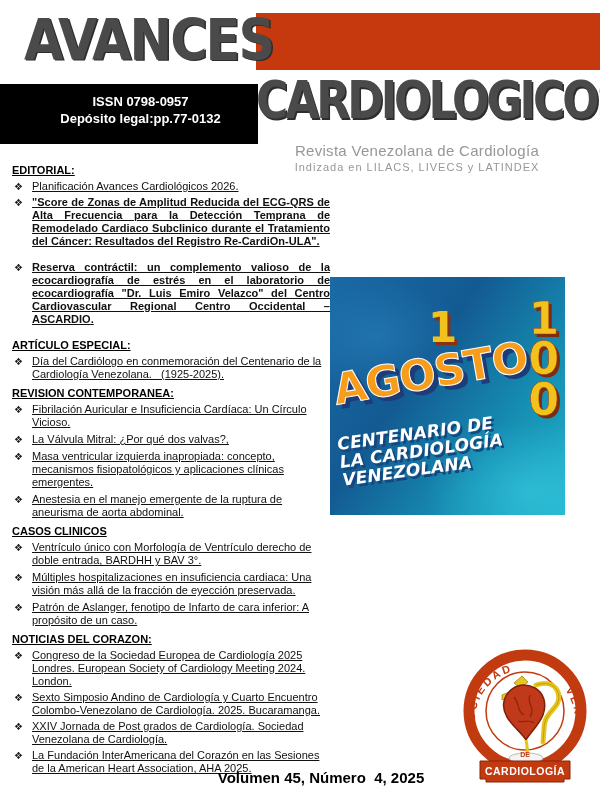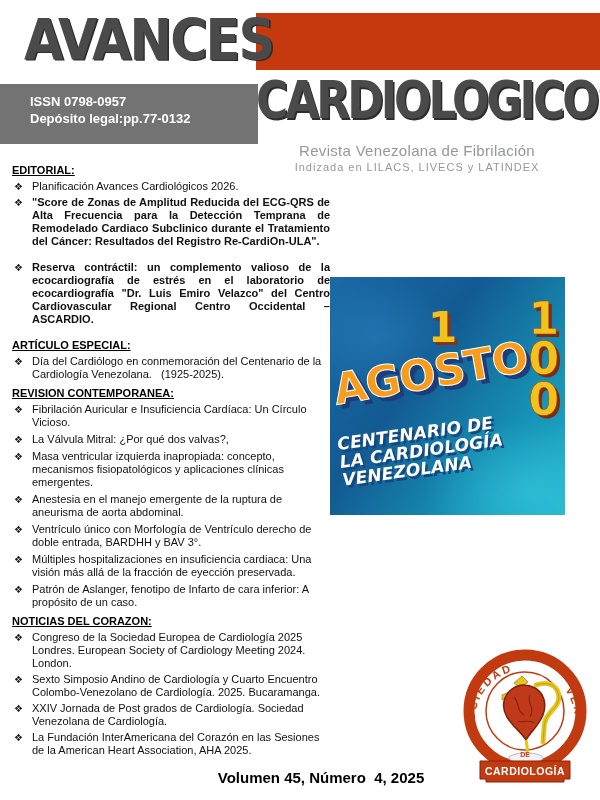--- a/index.html
+++ b/index.html
@@ -15,22 +15,22 @@
   }
   .avances-title {
     position:absolute; left:24px; top:8px; width:240px;
     font-family:"DejaVu Sans", sans-serif; font-weight:bold;
     font-size:51px; letter-spacing:-2px; color:#4a4a4a;
     transform:scaleY(1.1); transform-origin:top left;
     text-shadow:1.5px 1.5px 0 #2d2d2d; white-space:nowrap; z-index:3;
   }
   .issn-bar {
     position:absolute; left:0; top:84px; width:258px; height:60px;
-    background:#737373; color:#ffffff; padding:9px 7px 0 30px;
-    font-weight:bold; font-size:13px; line-height:17px; z-index:1;
+    background:#000000; color:#ffffff; padding:9px 7px 0 30px;
+    font-weight:bold; font-size:13px; line-height:17px; z-index:1;text-align:center;
   }
   .cardiologicos-title {
     position:absolute; left:256px; top:70px; width:344px;
     font-family:"DejaVu Sans", sans-serif; font-weight:bold;
     font-size:44px; letter-spacing:-3px; color:#4a4a4a; text-align:center;
     transform:scaleY(1.18); transform-origin:top left;
     text-shadow:1.5px 1.5px 0 #2d2d2d; white-space:nowrap; z-index:3;
   }
   .header-subtitles {
     position:absolute; left:238px; top:142px; width:358px; text-align:center;
@@ -40,21 +40,21 @@
   .header-subtitles .sub2 { font-size:11px; letter-spacing:1px; }
   
   .toc { position:absolute; left:12px; top:160px; width:318px; font-size:11px; line-height:13px; }
   .toc-heading {
     font-weight:bold; text-decoration:underline; margin:6px 0 3px 0;
     font-size:11px; color:#000;
   }
   .toc-section:first-child .toc-heading { margin-top:4px; }
   .toc-item { display:flex; margin-bottom:3px; }
   .toc-item .bullet { width:20px; flex:0 0 20px; font-size:10px; color:#1a1a1a; padding-left:2px; }
-  .toc-item .item-text { flex:1; color:#111; }
+  .toc-item .item-text { flex:1; color:#111;text-decoration:underline; }
   .sec-1 .toc-item { margin-bottom:13px; }
   .sec-1 .item-text { font-weight:bold; text-align:justify; }
   .sec-3 .toc-item, .sec-4 .toc-item { margin-bottom:4px; }
   
   .poster {
     position:absolute; left:330px; top:277px; width:235px; height:238px;
     background:
       radial-gradient(ellipse 120px 80px at 20% 25%, rgba(40,130,190,.55), rgba(40,130,190,0) 70%),
       radial-gradient(ellipse 150px 100px at 85% 90%, rgba(60,210,230,.5), rgba(60,210,230,0) 70%),
       linear-gradient(125deg, #1a6aa6 0%, #135a92 38%, #1690b4 72%, #22b2cb 100%);
@@ -97,21 +97,21 @@
 <body>
 
 <div class="red-block-tr"></div>
 <div class="avances-title">AVANCES</div>
 <div class="issn-bar">
   <div>ISSN 0798-0957</div>
   <div>Depósito legal:pp.77-0132</div>
 </div>
 <div class="cardiologicos-title">CARDIOLOGICOS</div>
 <div class="header-subtitles">
-  <div class="sub1">Revista Venezolana de Fibrilación</div>
+  <div class="sub1">Revista Venezolana de Cardiología</div>
   <div class="sub2">Indizada en LILACS, LIVECS y LATINDEX</div>
 </div>
 
 <div class="toc">
     <div class="toc-section sec-0">
       <div class="toc-heading">EDITORIAL:</div>
       <div class="toc-item">
         <span class="bullet">❖</span>
         <span class="item-text">Planificación Avances Cardiológicos 2026.</span>
       </div>
@@ -146,20 +146,21 @@
       <div class="toc-item">
         <span class="bullet">❖</span>
         <span class="item-text">Masa ventricular izquierda inapropiada: concepto, mecanismos fisiopatológicos y aplicaciones clínicas emergentes.</span>
       </div>
       <div class="toc-item">
         <span class="bullet">❖</span>
         <span class="item-text">Anestesia en el manejo emergente de la ruptura de aneurisma de aorta abdominal.</span>
       </div>
     </div>
     <div class="toc-section sec-4">
+      <div class="toc-heading">CASOS CLINICOS</div>
       <div class="toc-item">
         <span class="bullet">❖</span>
         <span class="item-text">Ventrículo único con Morfología de Ventrículo derecho de doble entrada, BARDHH y BAV 3°.</span>
       </div>
       <div class="toc-item">
         <span class="bullet">❖</span>
         <span class="item-text">Múltiples hospitalizaciones en insuficiencia cardiaca: Una visión más allá de la fracción de eyección preservada.</span>
       </div>
       <div class="toc-item">
         <span class="bullet">❖</span>

